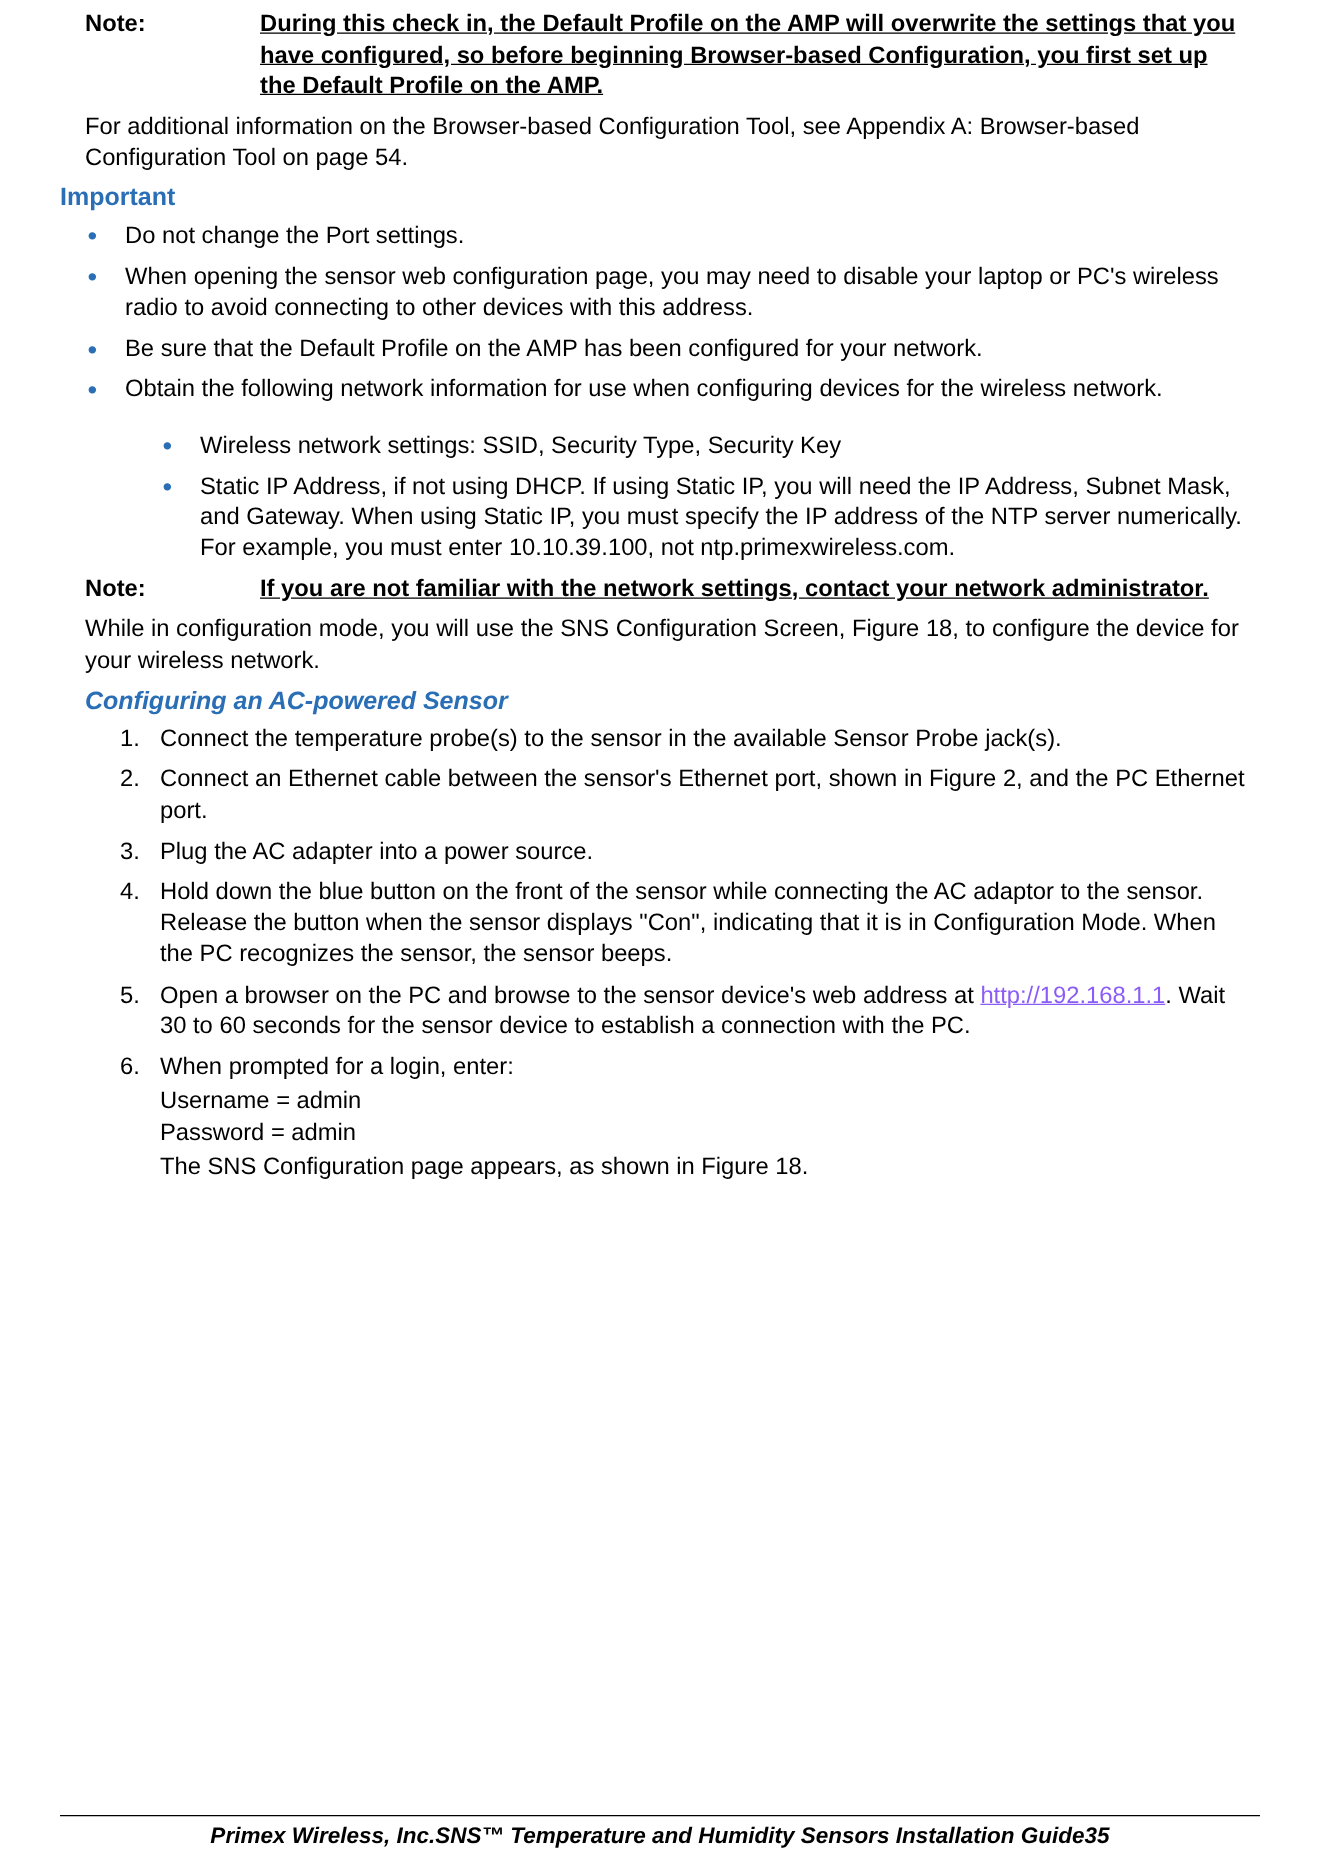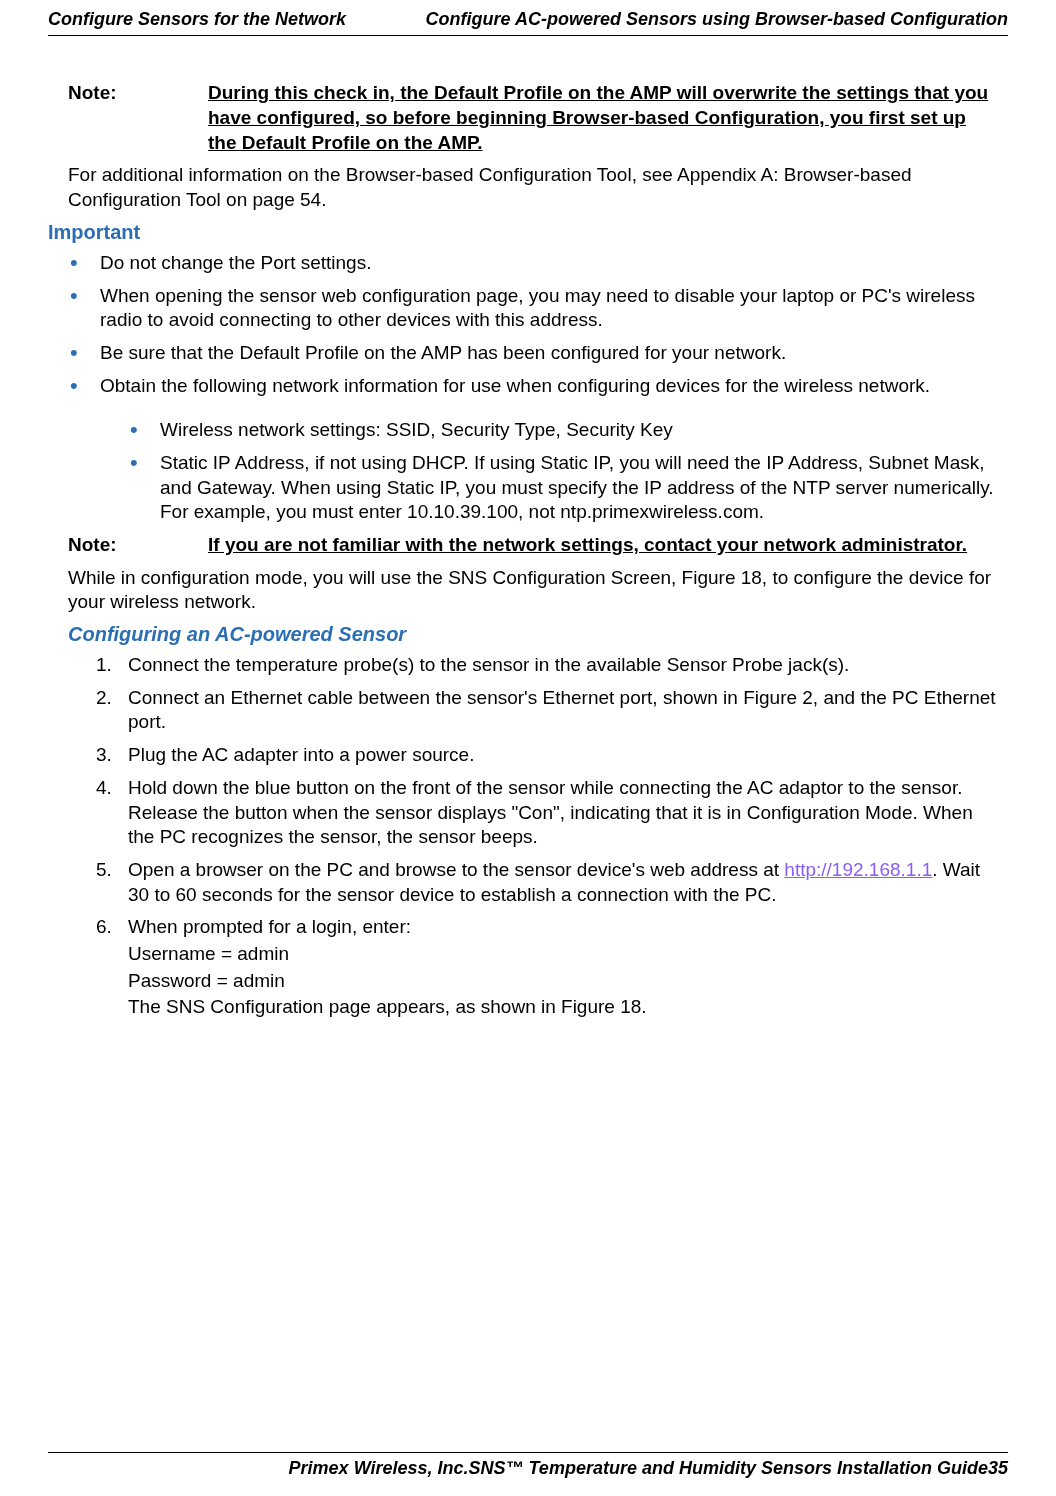--- a/index.html
+++ b/index.html
@@ -113,40 +113,36 @@
       text-decoration: underline;
     }
     .footer {
       position: absolute;
       bottom: 16px;
       left: 48px;
       right: 48px;
       border-top: 1px solid #000;
       padding-top: 4px;
       display: flex;
-      justify-content: flex-end;
+      justify-content: center;
       font-style: italic;
       font-weight: bold;
       font-size: 18px;
     }
     .footer-center {
       text-align: center;
     }
     .step-sub {
       margin-top: 2px;
     }
   </style>
 </head>
 <body>
 
 <div class="page">
-  <div class="header-row">
-    <span>Configure Sensors for the Network</span>
-    <span>Configure AC-powered Sensors using Browser-based Configuration</span>
-  </div>
 
   <div class="content">
 
     <div class="note-block">
       <span class="note-label">Note:</span>
       <span class="note-text">During this check in, the Default Profile on the AMP will overwrite the settings that you have configured, so before beginning Browser-based Configuration, you first set up the Default Profile on the AMP.</span>
     </div>
 
     <p class="para">For additional information on the Browser-based Configuration Tool, see Appendix A: Browser-based Configuration Tool  on page 54.</p>
 

